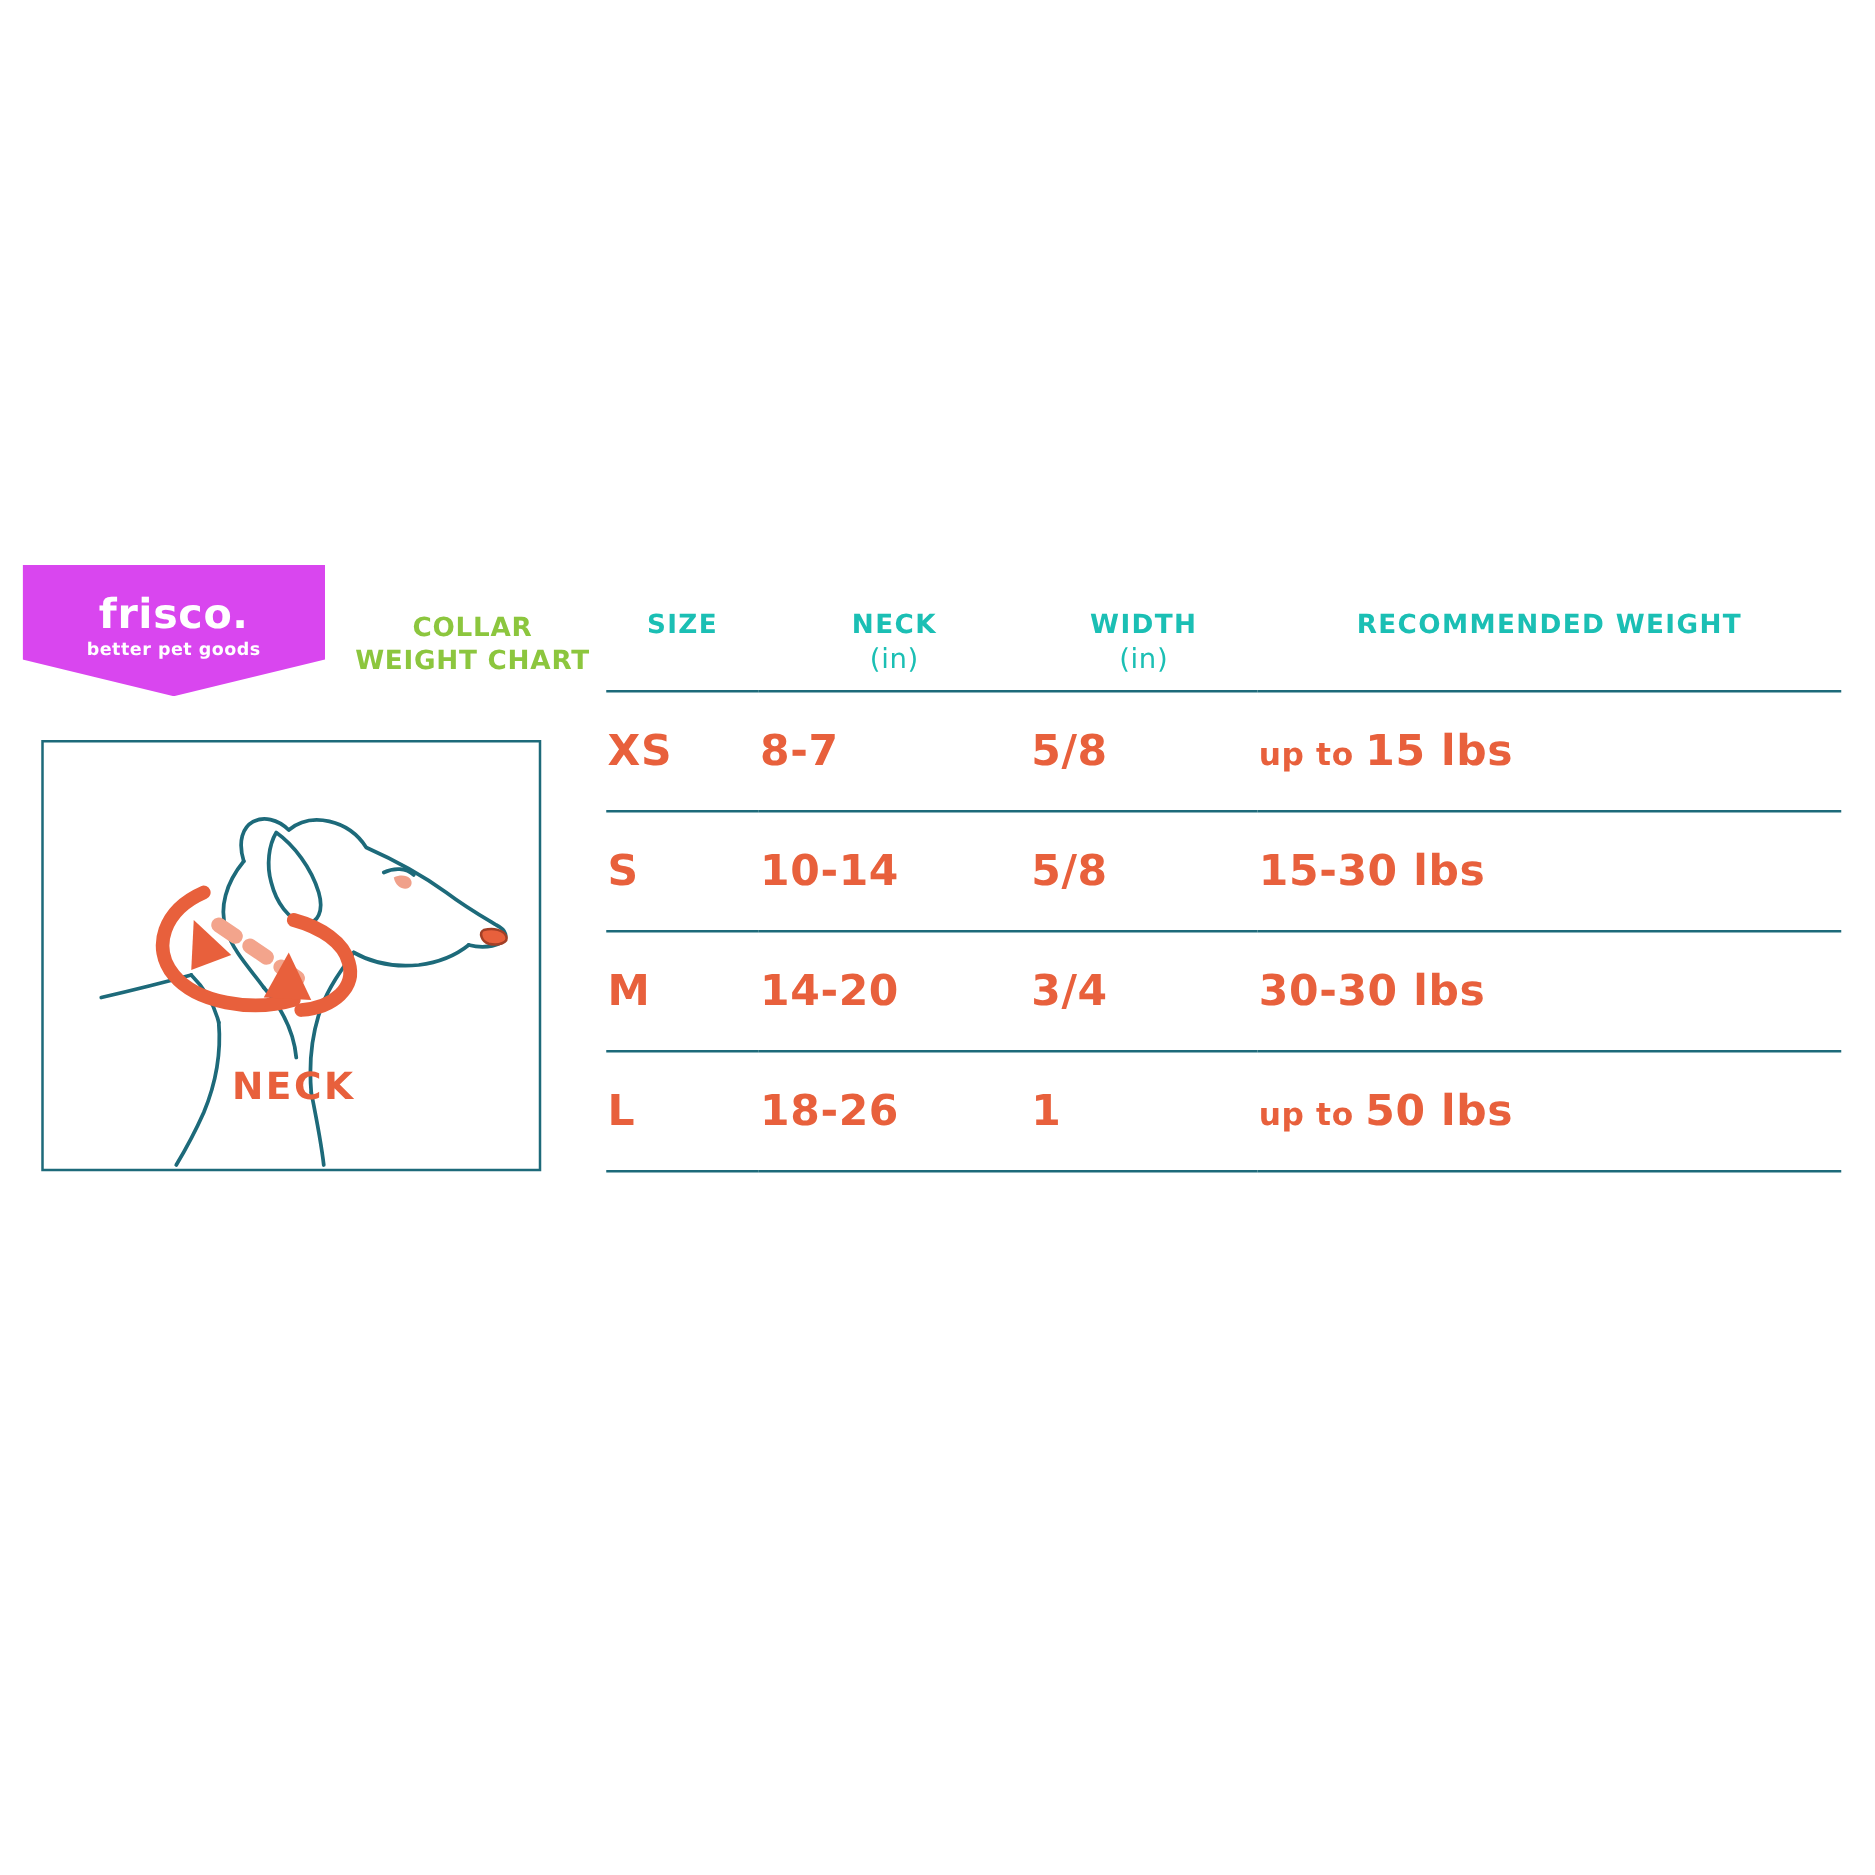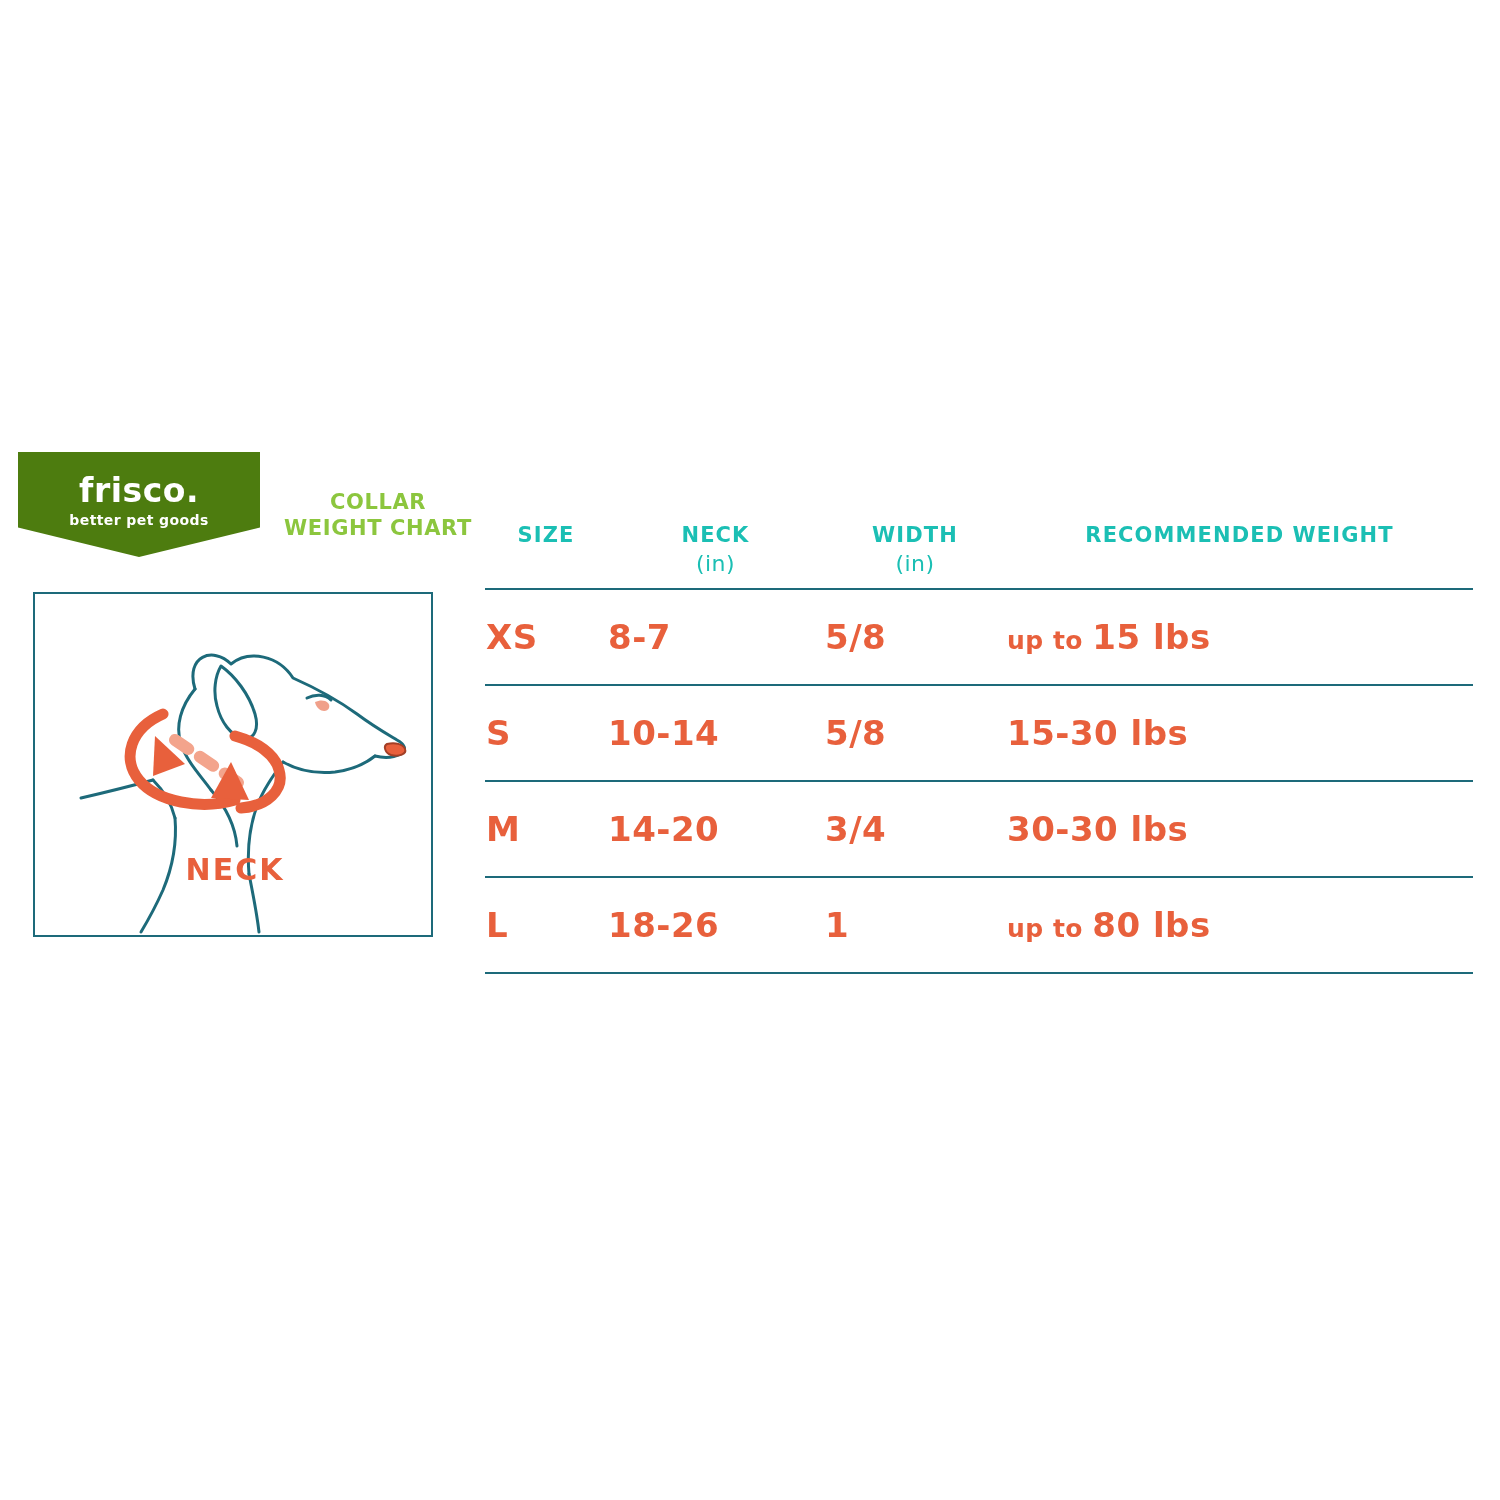--- a/index.html
+++ b/index.html
@@ -24,21 +24,21 @@
     height: 640px;
   }
 
   
   .brand-badge {
     position: absolute;
     left: 18px;
     top: 22px;
     width: 242px;
     height: 105px;
-    background: #4d7c0f;
+    background: #d946ef;
     clip-path: polygon(0 0, 100% 0, 100% 72%, 50% 100%, 0 72%);
     color: #ffffff;
     text-align: center;
   }
   .brand-name {
     font-family: "DejaVu Sans", sans-serif;
     font-size: 33px;
     font-weight: bold;
     letter-spacing: 0.5px;
     margin-top: 22px;
@@ -92,21 +92,20 @@
     font-size: 30px;
     letter-spacing: 2px;
   }
 
   
   .table-wrap {
     position: absolute;
     left: 485px;
     top: 55px;
     width: 980px;
-    margin-top: 36px;
   }
   table.size-table {
     width: 980px;
     border-collapse: collapse;
     table-layout: fixed;
   }
   table.size-table th {
     color: #1bbfb4;
     font-family: "DejaVu Sans", sans-serif;
     font-weight: bold;
@@ -258,20 +257,20 @@
         <tr>
           <td>M</td>
           <td>14-20</td>
           <td>3/4</td>
           <td class="weight-cell"><span class="pre"></span><span>30-30 lbs</span></td>
         </tr>
         <tr>
           <td>L</td>
           <td>18-26</td>
           <td>1</td>
-          <td class="weight-cell"><span class="pre">up to </span><span>80 lbs</span></td>
+          <td class="weight-cell"><span class="pre">up to </span><span>50 lbs</span></td>
         </tr>
       </tbody>
     </table>
   </div>
 
 
 </div>
 
 </body></html>

